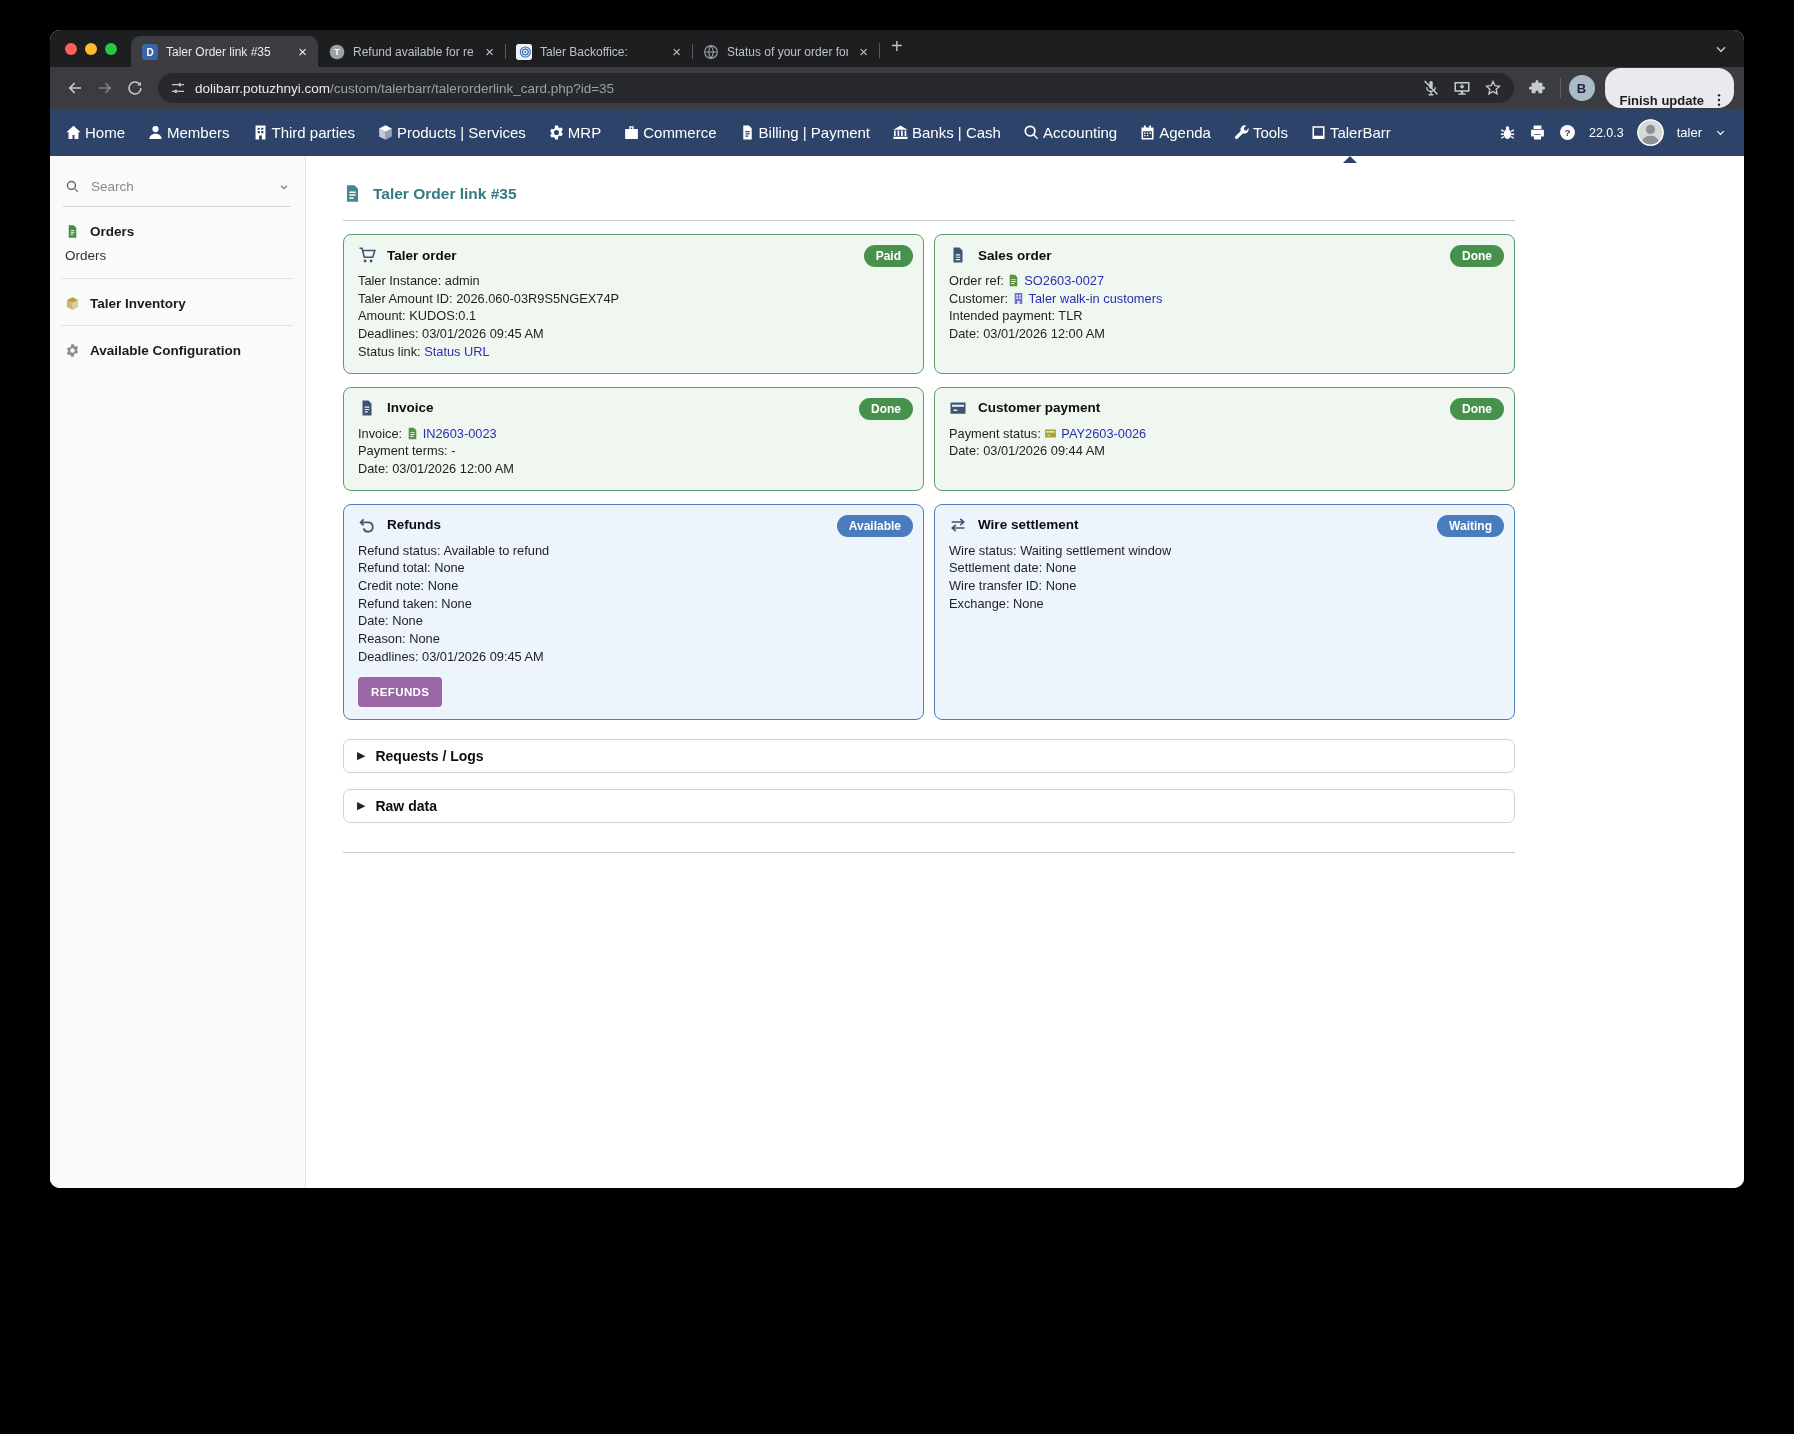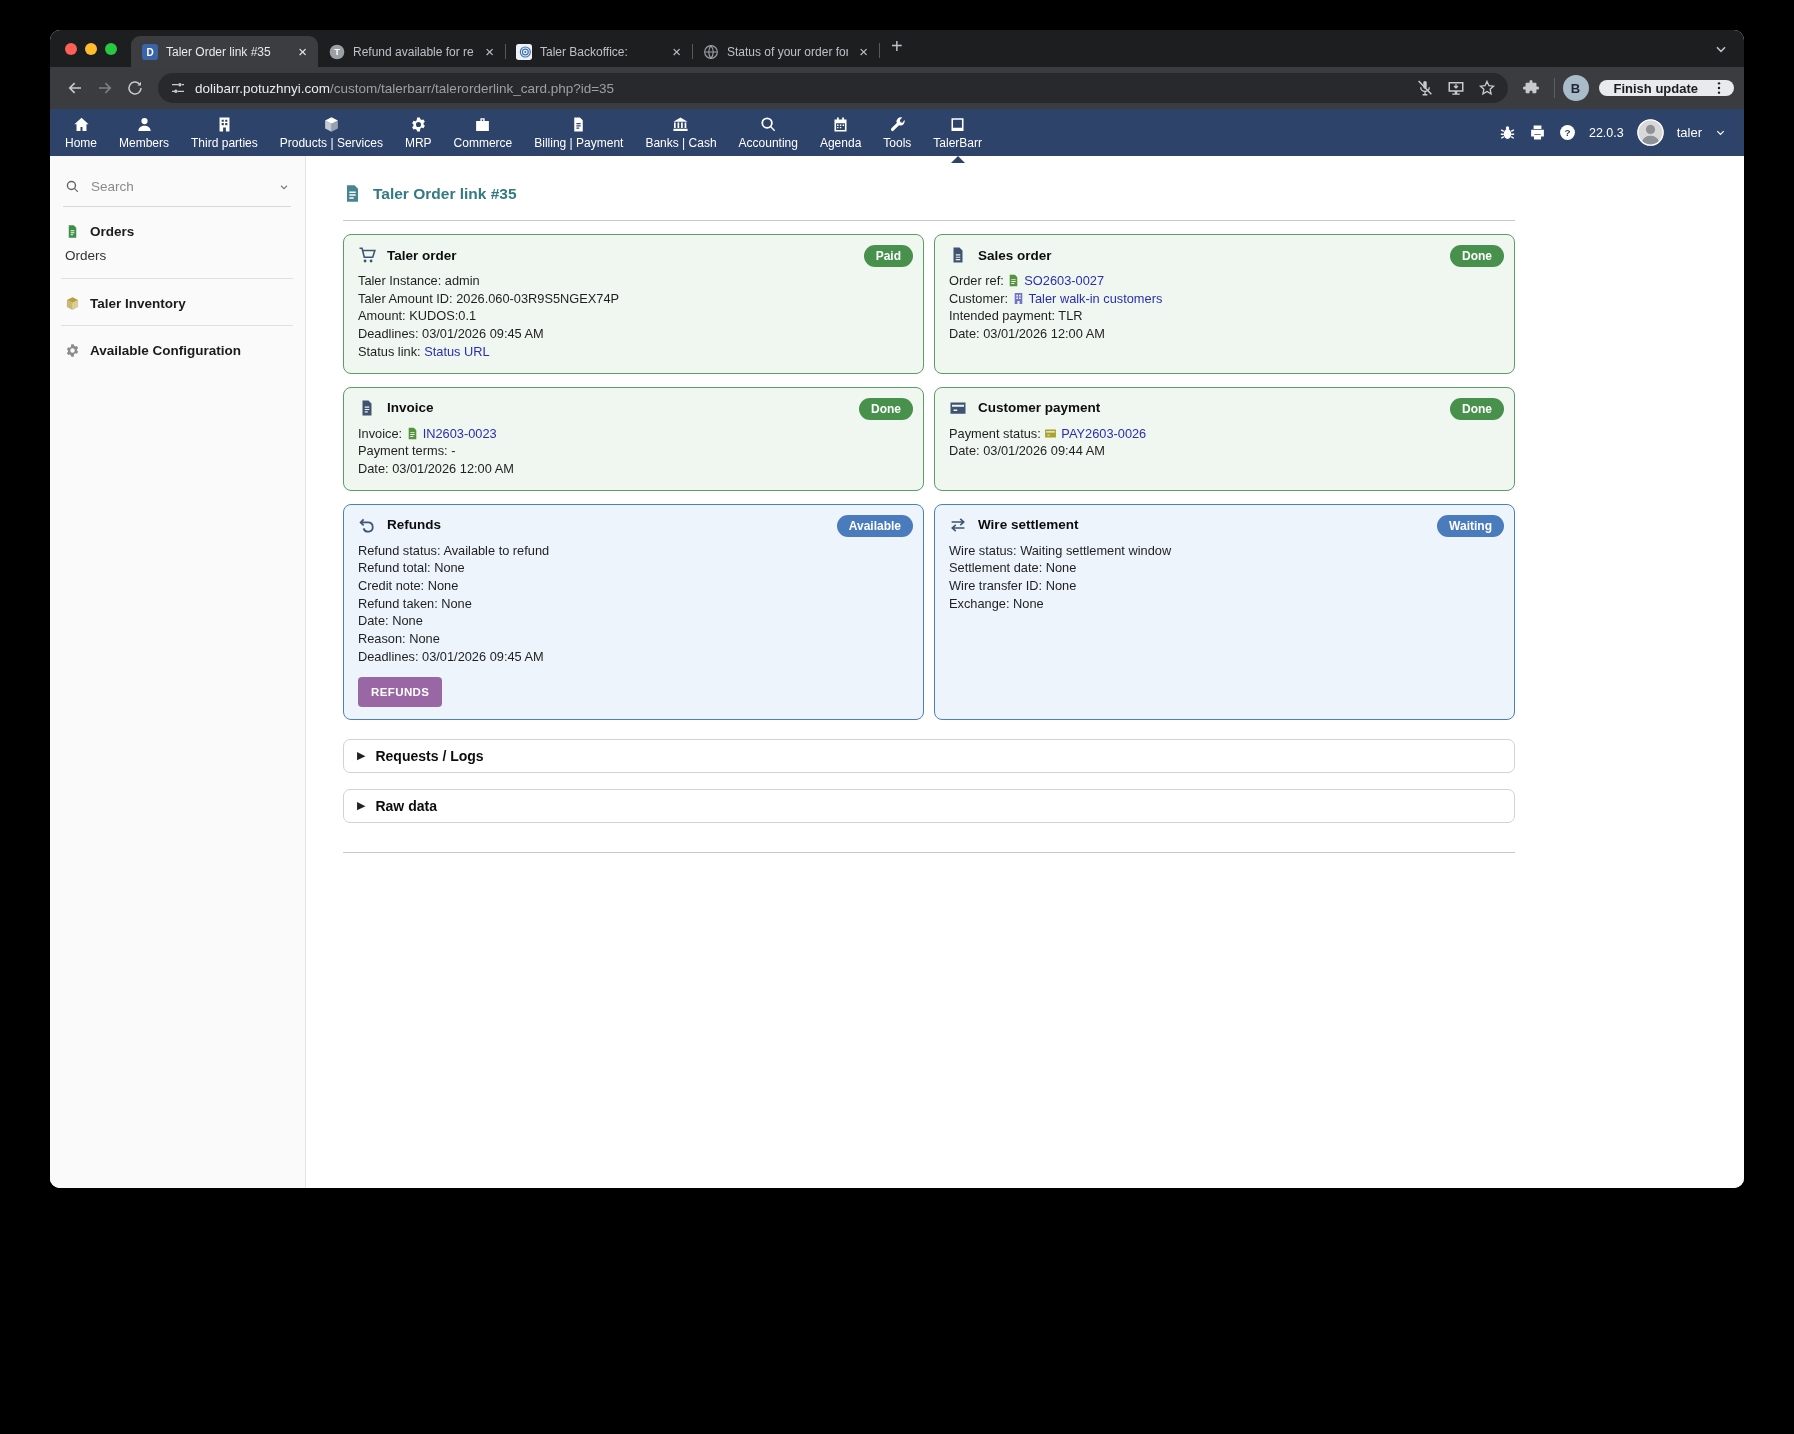--- a/index.html
+++ b/index.html
@@ -37,28 +37,28 @@
   .tbtn.dim{color:#7d8186}
   .omnibox{flex:1;height:30px;background:#28292c;border-radius:15px;display:flex;align-items:center;
            gap:9px;padding:0 12px;margin:0 8px;min-width:0}
   .omnibox .site-ic{width:16px;height:16px;color:#c7cacd}
   .url{flex:1;font-size:13.5px;color:#9aa0a6;white-space:nowrap;overflow:hidden}
   .url .host{color:#e8eaed}
   .obx-ic{width:18px;height:18px;color:#c7cacd;margin-left:4px}
   .sep{width:1px;height:20px;background:#5a5d61;margin:0 8px}
   .avatarB{width:26px;height:26px;border-radius:50%;background:#a9bbc9;color:#1d2733;font-size:13px;
            font-weight:700;display:flex;align-items:center;justify-content:center}
-  .update-pill{height:16px;background:#e8eaed;border-radius:16px;display:flex;align-items:flex-end;
-               gap:13px;padding:0 7px 0 15px;margin-left:10px;color:#1b1c1e;font-size:13px;font-weight:700}
+  .update-pill{height:40px;background:#e8eaed;border-radius:16px;display:flex;align-items:flex-end;
+               gap:7px;padding:0 7px 0 15px;margin-left:10px;color:#1b1c1e;font-size:13px;font-weight:700}
   .update-pill .ic{width:16px;height:16px;color:#1b1c1e}
 
   
   .dnav{flex:0 0 47px;background:#2e4369;display:flex;align-items:stretch;padding:0 4px;position:relative;z-index:5}
-  .nav-item{display:flex;flex-direction:column;align-items:center;justify-content:center;gap:3px;
-            padding:0 11px;color:#fff;font-size:12px;position:relative;white-space:nowrap}
+  .nav-item{display:flex;align-items:center;justify-content:center;gap:3px;
+            padding:0 11px;color:#fff;font-size:15px;position:relative;white-space:nowrap}
   .nav-item .ic{width:17px;height:17px}
   .nav-item.active::after{content:'';position:absolute;bottom:-7px;left:50%;margin-left:-7px;
             border:7px solid transparent;border-top:none;border-bottom:7px solid #2e4369}
   .nav-right{margin-left:auto;display:flex;align-items:center;gap:13px;color:#fff;padding-right:14px}
   .nav-right .ic{width:17px;height:17px}
   .nav-right .ver{font-size:12.5px}
   .nav-right .uav{width:27px;height:27px}
   .nav-right .uname{font-size:13px}
   .nav-right .chev{width:11px;height:11px}
 

